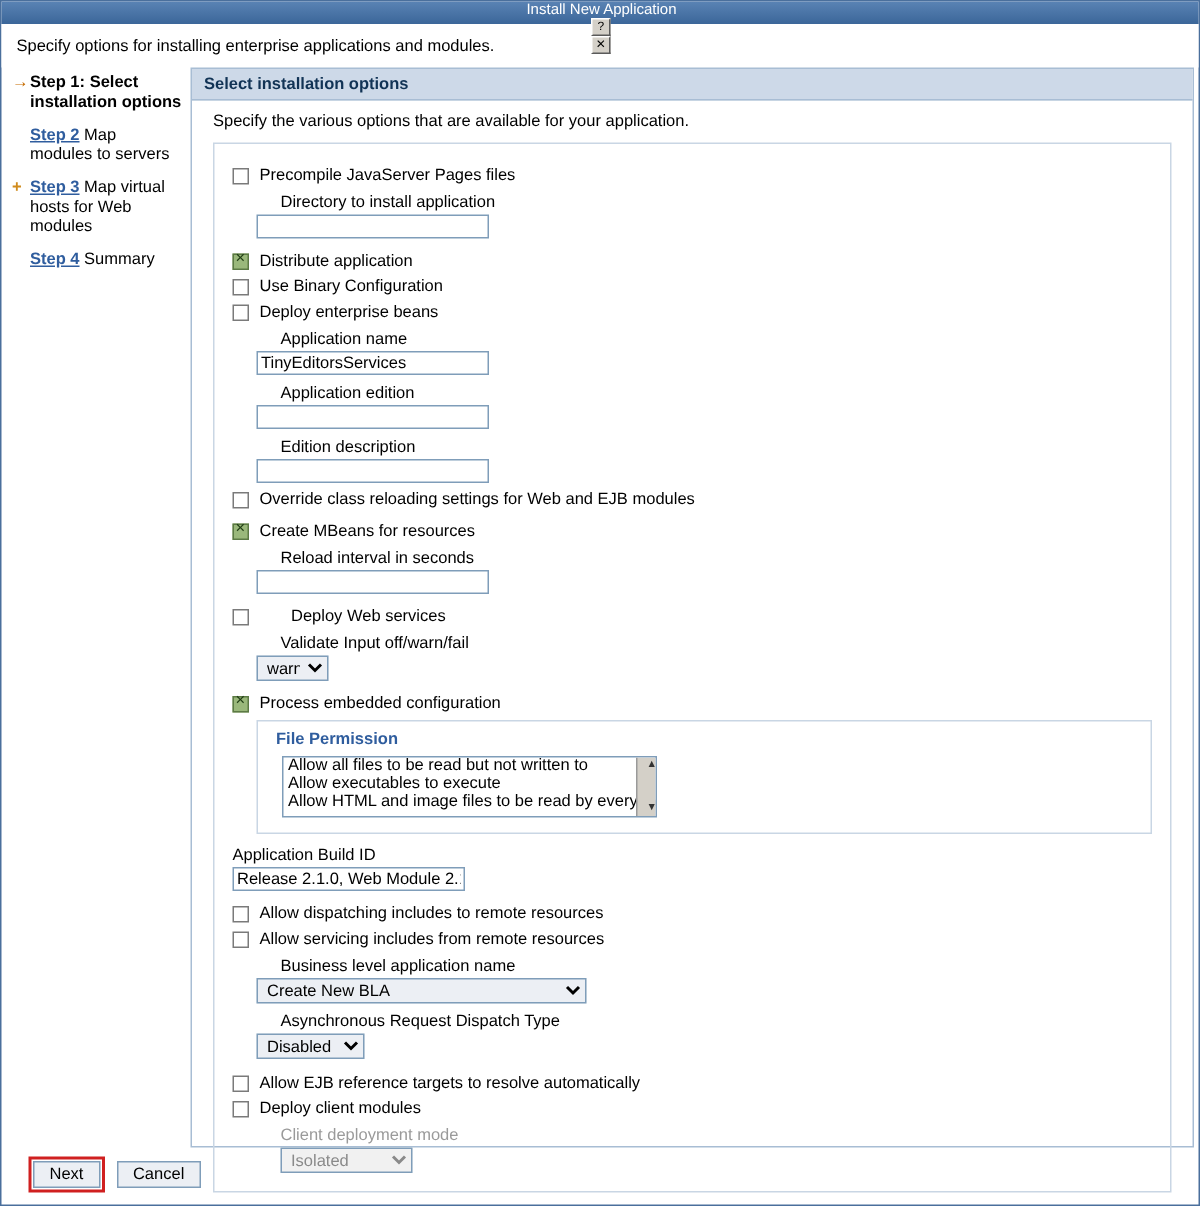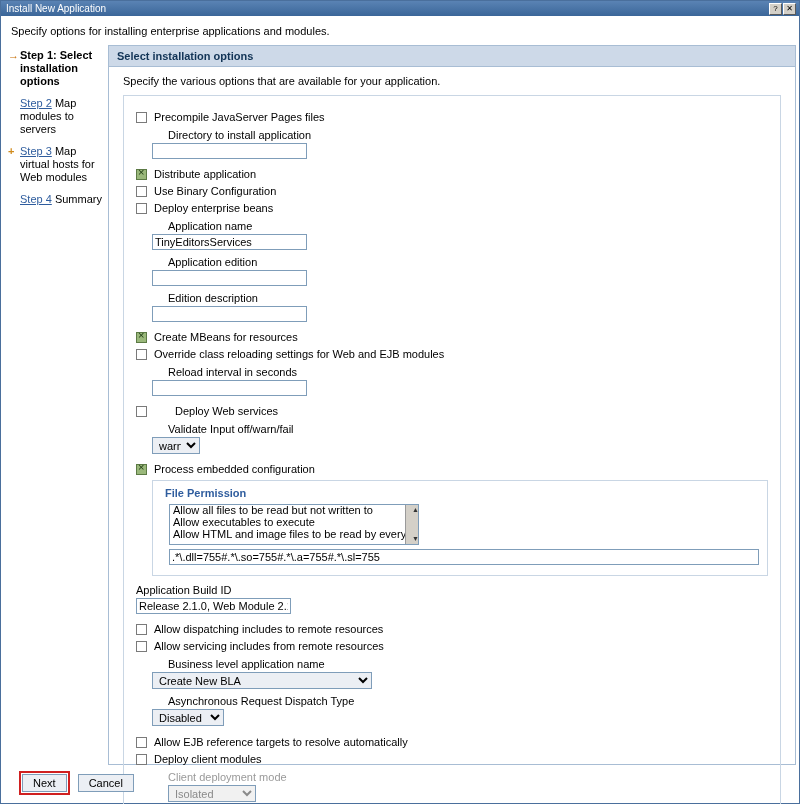--- a/index.html
+++ b/index.html
@@ -21,20 +21,21 @@
   
   .titlebar {
     height: 15px;
     background: linear-gradient(to bottom, #5a83b4 0%, #3b6699 100%);
     color: #ffffff;
     font-size: 10px;
     display: flex;
     align-items: center;
     padding: 0 3px;
     user-select: none;
+    flex-direction: column;
   }
   .titlebar .title { flex: 1; padding-left: 2px; font-size: 10px; }
   .titlebar .tbtn {
     width: 13px; height: 12px;
     background: #d4d0c8;
     border: 1px solid #ffffff;
     border-right-color: #5a5a5a;
     border-bottom-color: #5a5a5a;
     margin-left: 1px;
     font-size: 8px;
@@ -69,21 +70,21 @@
     width: 12px;
     flex: 0 0 12px;
     color: #c56b00;
     font-size: 11px;
     font-weight: bold;
     text-align: left;
   }
   .step .marker.plus { color: #d08b1d; }
   .step .txt { flex: 1; }
   .step.current .txt { font-weight: bold; color: #000; }
-  .step .lnk { color: #2f5d9e; text-decoration: underline; }
+  .step .lnk { color: #2f5d9e; text-decoration: underline; font-weight: bold; }
 
   .content {
     flex: 1;
     border: 1px solid #a8bdd4;
     background: #ffffff;
     margin-left: 2px;
   }
   .content-header {
     background: #cdd9e8;
     border-bottom: 1px solid #a8bdd4;
@@ -294,28 +295,28 @@
 
         <div class="fieldlabel">Application name</div>
         <input class="txt w155" type="text" value="TinyEditorsServices" style="">
 
         <div class="fieldlabel">Application edition</div>
         <input class="txt w155" type="text" value="" style="">
 
         <div class="fieldlabel">Edition description</div>
         <input class="txt w155" type="text" value="" style="">
 
+        <div class="cbrow">
+          <span class="cb"></span>
+          <span class="cblabel">Override class reloading settings for Web and EJB modules</span>
+        </div>
+
         <div class="cbrow" style="margin-top:9px;">
           <span class="cb checked"></span>
           <span class="cblabel">Create MBeans for resources</span>
-        </div>
-
-        <div class="cbrow">
-          <span class="cb"></span>
-          <span class="cblabel">Override class reloading settings for Web and EJB modules</span>
         </div>
 
         <div class="fieldlabel">Reload interval in seconds</div>
         <input class="txt w155" type="text" value="" style="">
 
         <div class="cbrow" style="margin-top:9px;gap:21px;">
           <span class="cb"></span>
           <span class="cblabel">Deploy Web services</span>
         </div>
 
@@ -333,21 +334,20 @@
           <div class="fp-title">File Permission</div>
           <div class="fp-list">
             <div>Allow all files to be read but not written to</div>
             <div>Allow executables to execute</div>
             <div>Allow HTML and image files to be read by everyone</div>
             <div class="fp-scroll">
               <div class="arr">▲</div>
               <div class="arr" style="position:absolute;bottom:0;width:100%;">▼</div>
             </div>
           </div>
-          <input class="fp-input" type="text" value=".*\.dll=755#.*\.so=755#.*\.a=755#.*\.sl=755" style="">
         </div>
 
         <div class="fieldlabel" style="margin-left:0;">Application Build ID</div>
         <input class="txt w155" style="margin-left: 0px;" type="text" value="Release 2.1.0, Web Module 2.1.0">
 
         <div class="cbrow" style="margin-top:9px;">
           <span class="cb"></span>
           <span class="cblabel">Allow dispatching includes to remote resources</span>
         </div>
 

